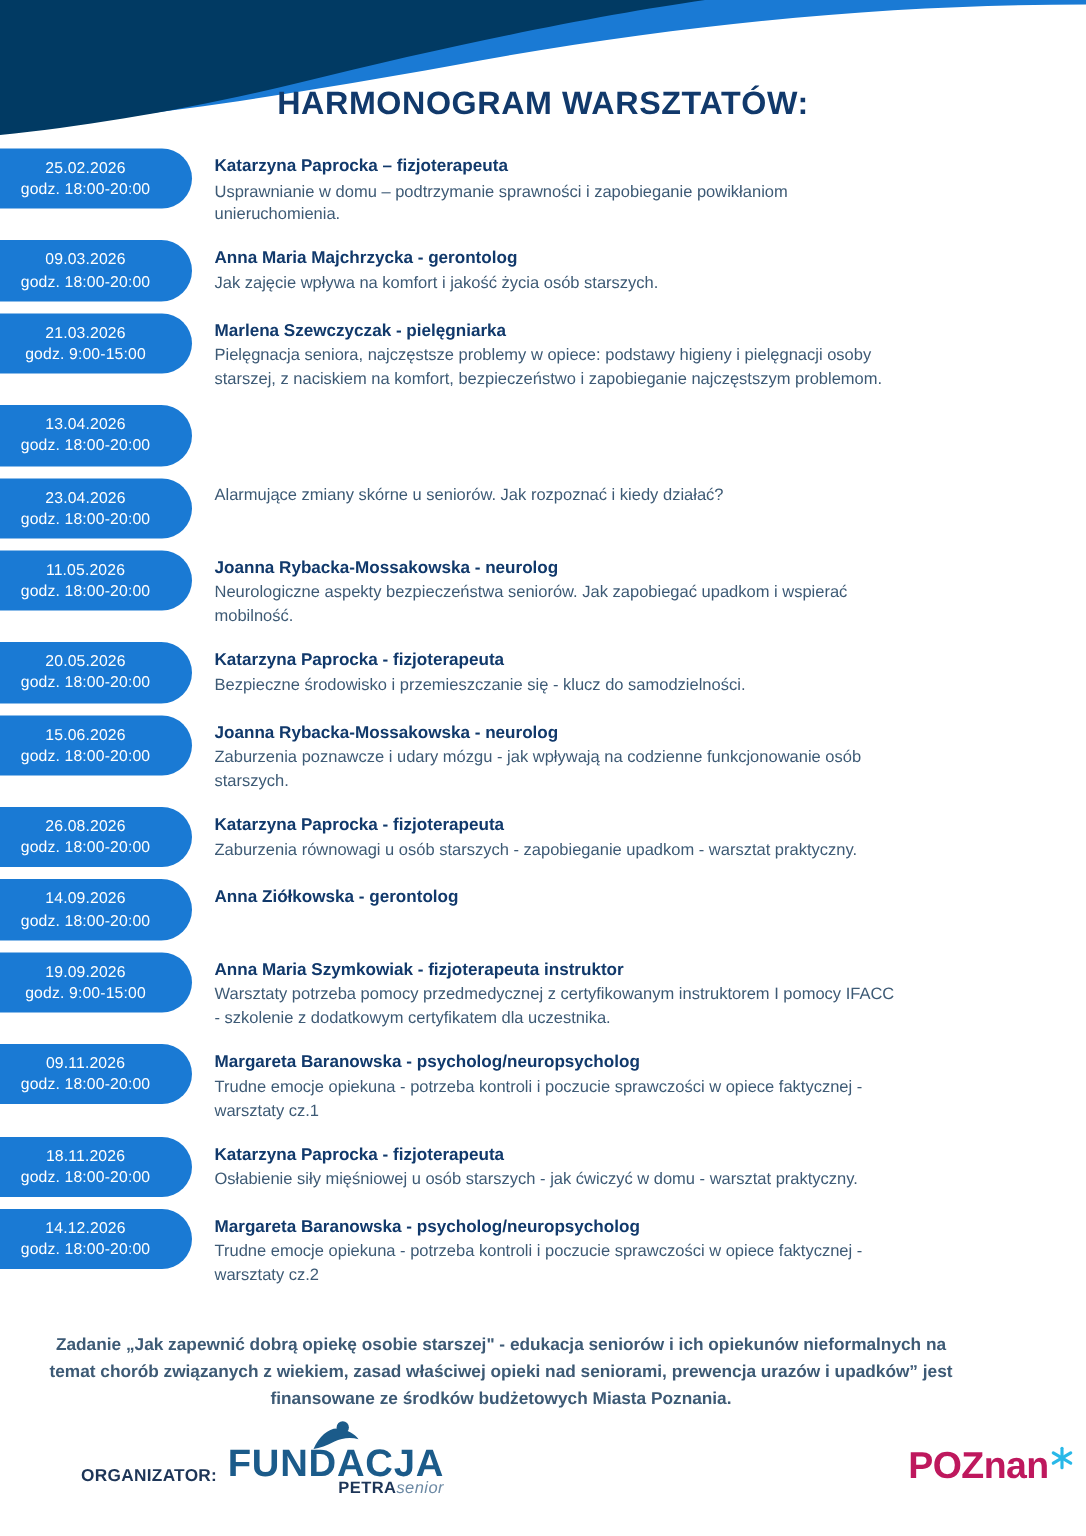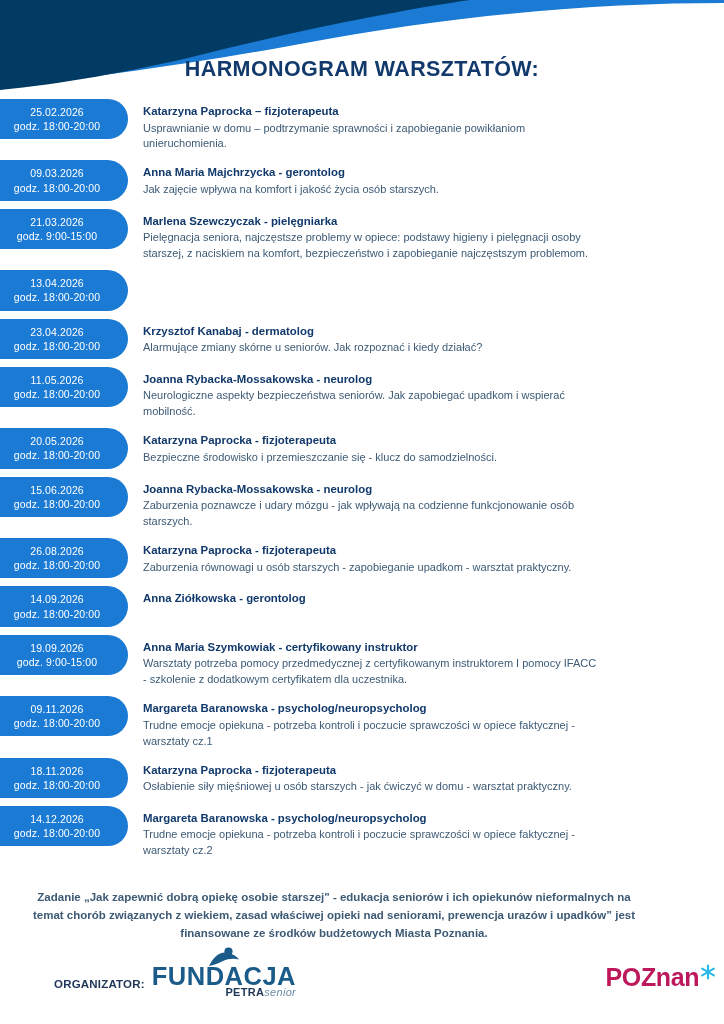--- a/index.html
+++ b/index.html
@@ -240,21 +240,20 @@
           <span class="badge-date">13.04.2026</span>
           <span class="badge-time">godz. 18:00-20:00</span>
         </div>
       </div>
       <div class="entry">
         <div class="badge">
           <span class="badge-date">23.04.2026</span>
           <span class="badge-time">godz. 18:00-20:00</span>
         </div>
         <div class="entry-body">
-          <div class="speaker">Krzysztof Kanabaj - dermatolog</div>
           <div class="topic">Alarmujące zmiany skórne u seniorów. Jak rozpoznać i kiedy działać?</div>
         </div>
       </div>
       <div class="entry">
         <div class="badge">
           <span class="badge-date">11.05.2026</span>
           <span class="badge-time">godz. 18:00-20:00</span>
         </div>
         <div class="entry-body">
           <div class="speaker">Joanna Rybacka-Mossakowska - neurolog</div>
@@ -299,21 +298,21 @@
         <div class="entry-body">
           <div class="speaker">Anna Ziółkowska - gerontolog</div>
         </div>
       </div>
       <div class="entry">
         <div class="badge">
           <span class="badge-date">19.09.2026</span>
           <span class="badge-time">godz. 9:00-15:00</span>
         </div>
         <div class="entry-body">
-          <div class="speaker">Anna Maria Szymkowiak  - certyfikowany instruktor</div>
+          <div class="speaker">Anna Maria Szymkowiak  - fizjoterapeuta instruktor</div>
           <div class="topic">Warsztaty potrzeba pomocy przedmedycznej z certyfikowanym instruktorem I pomocy IFACC - szkolenie z dodatkowym certyfikatem dla uczestnika.</div>
         </div>
       </div>
       <div class="entry">
         <div class="badge">
           <span class="badge-date">09.11.2026</span>
           <span class="badge-time">godz. 18:00-20:00</span>
         </div>
         <div class="entry-body">
           <div class="speaker">Margareta Baranowska - psycholog/neuropsycholog</div>

